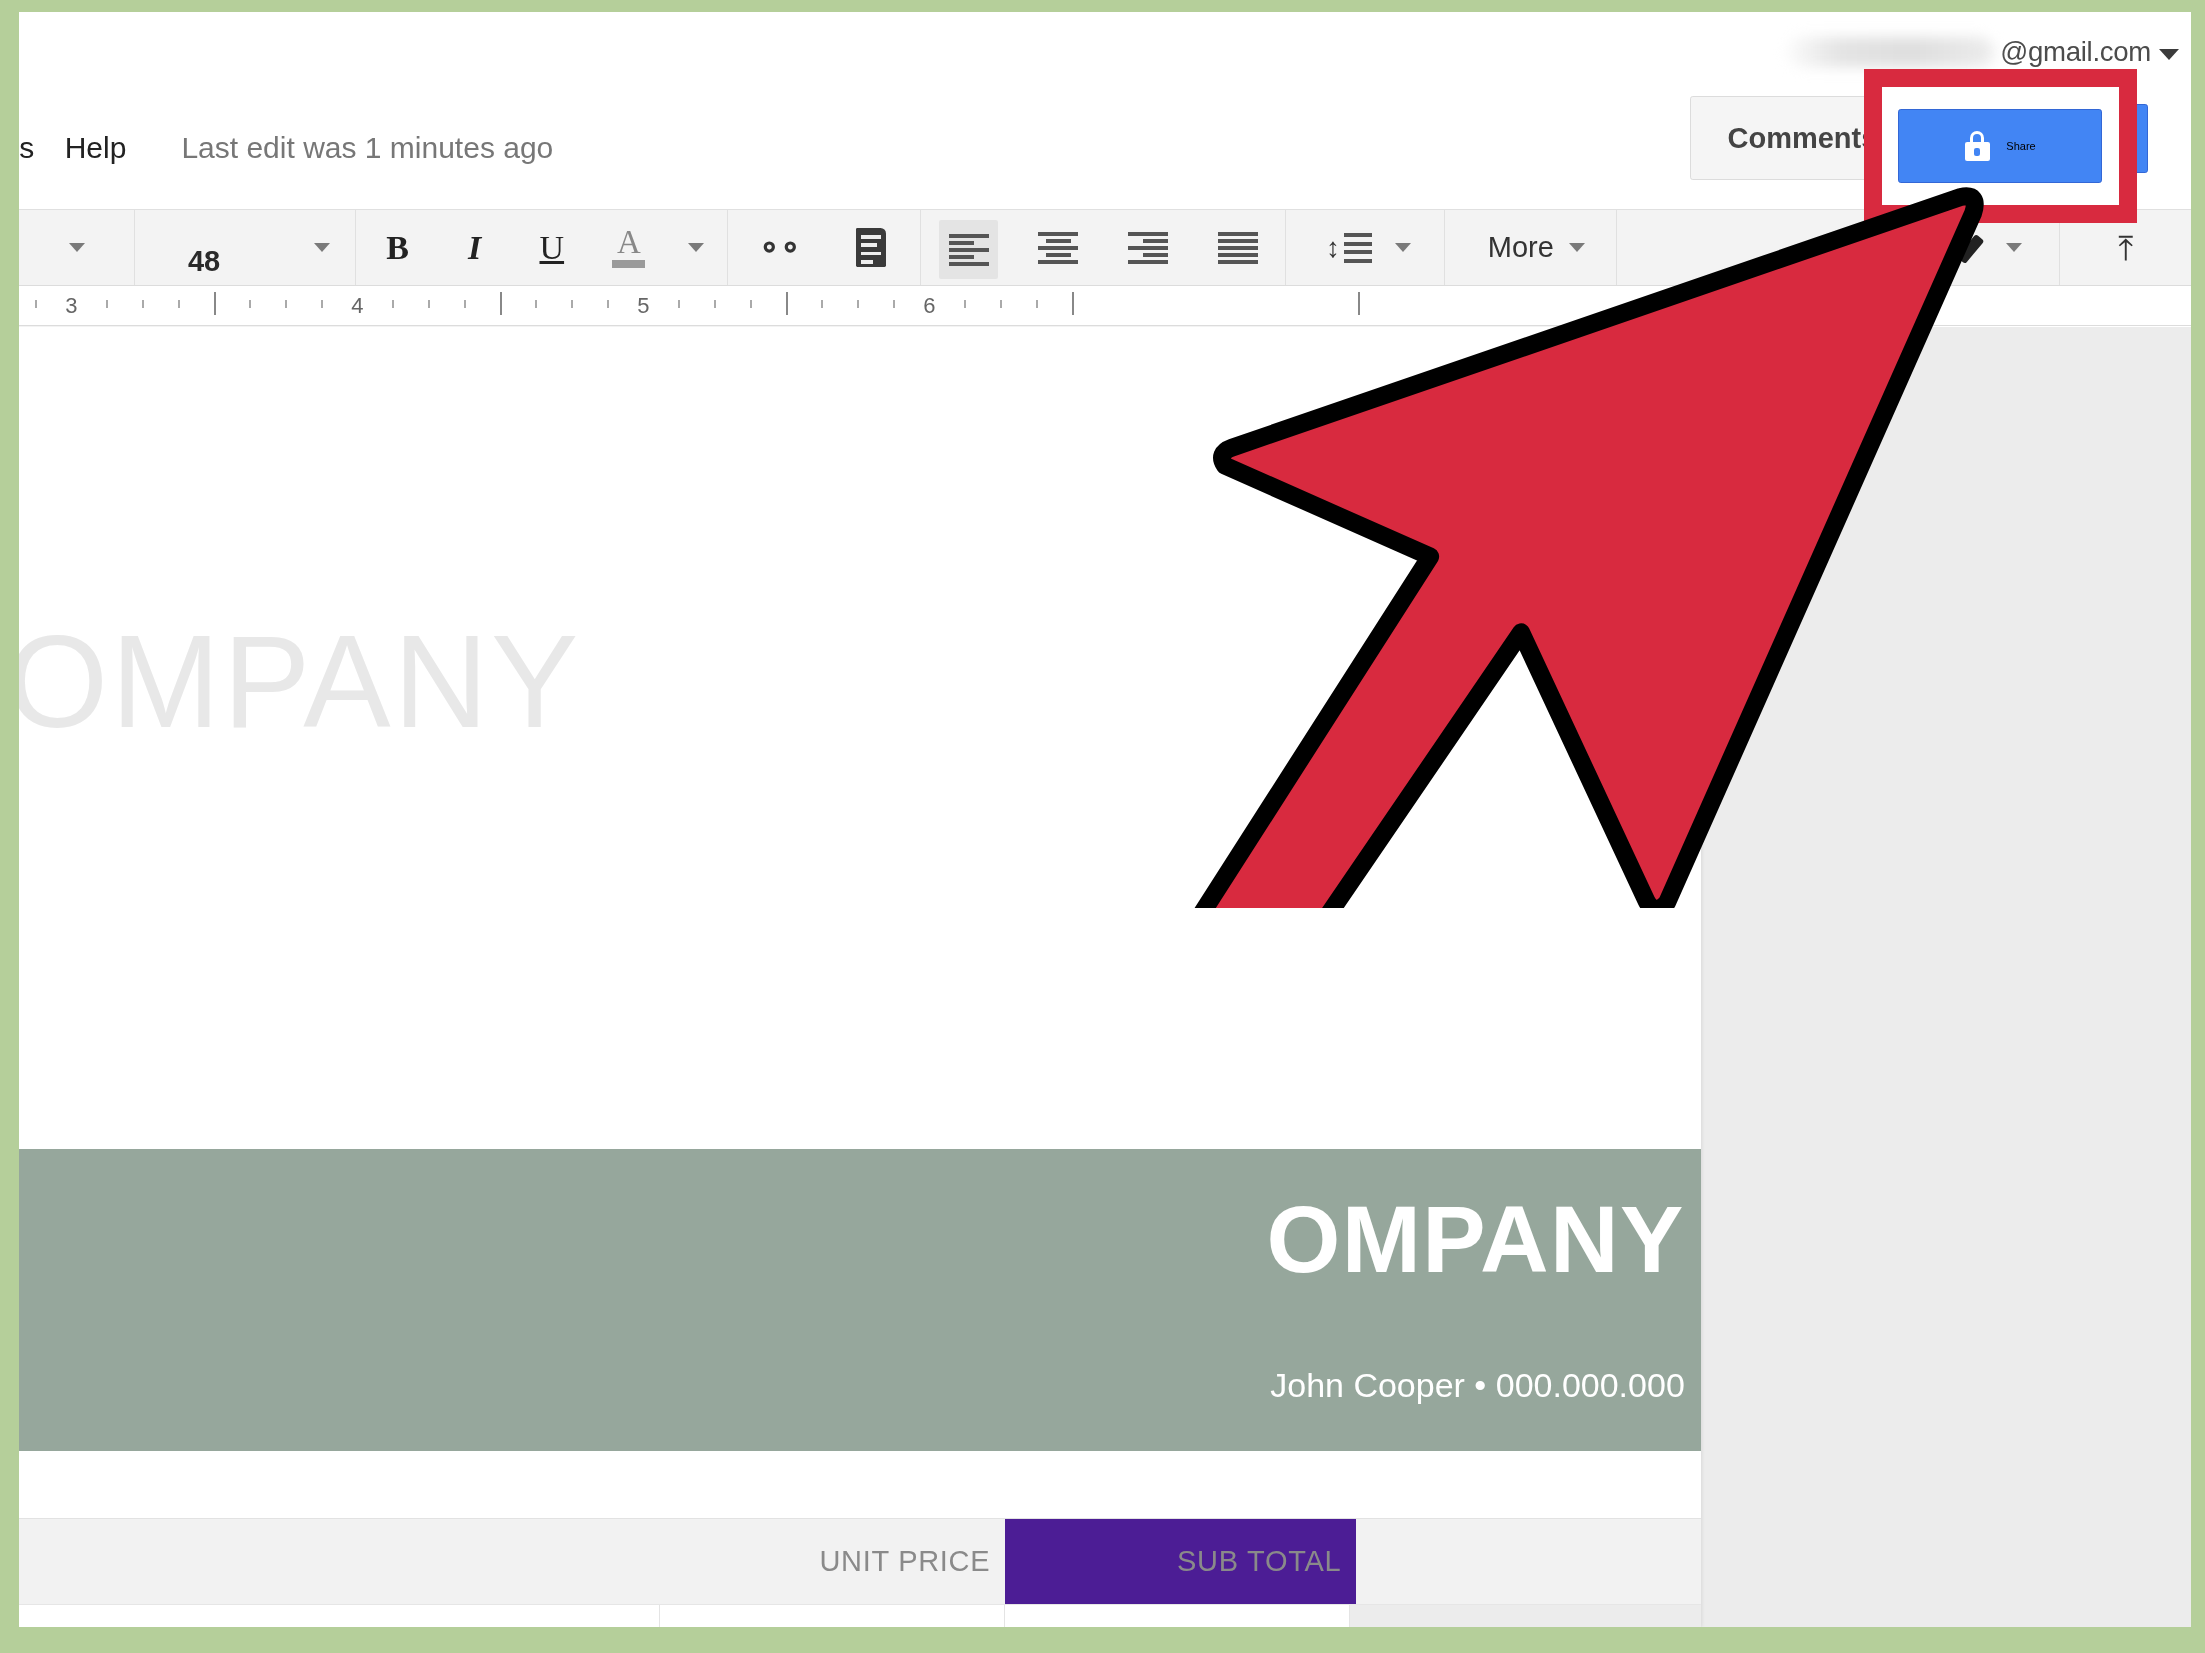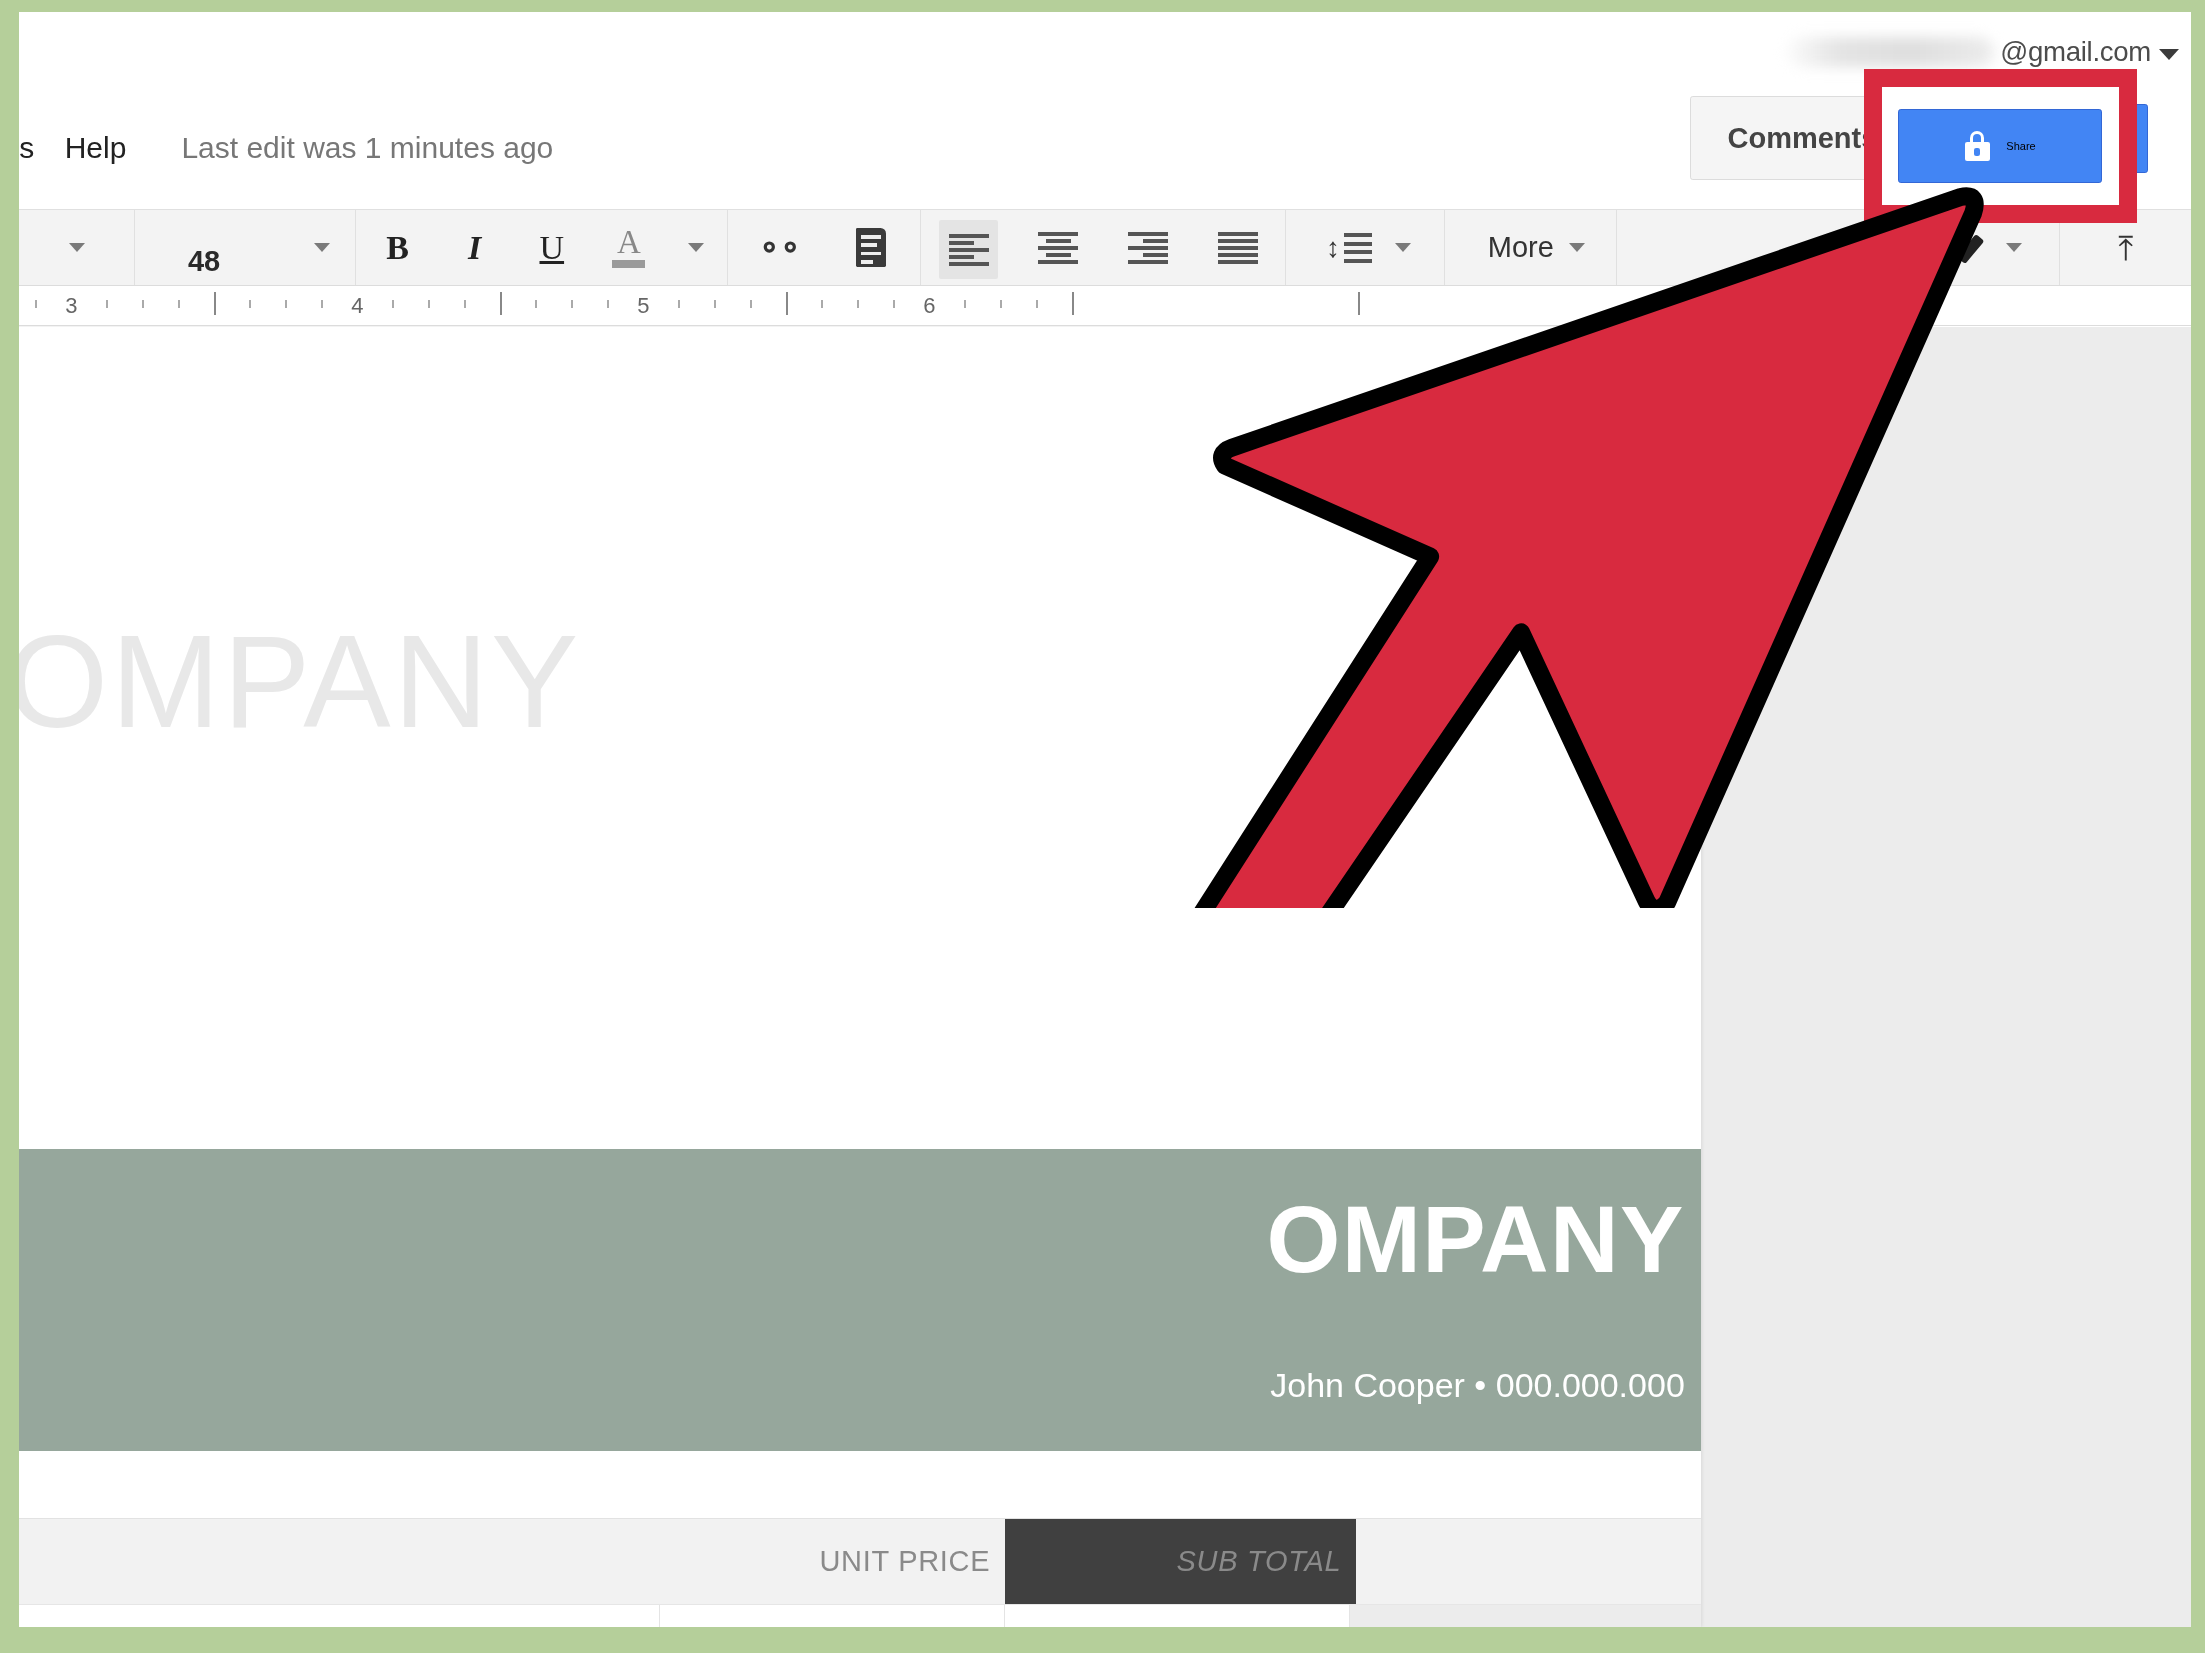--- a/index.html
+++ b/index.html
@@ -264,21 +264,21 @@
   }
   .col-desc  { width: 641px; }
   .col-qty   { width: 345px; }
   .col-price { width: 345px; }
   .col-total { width: 351px; }
   #thead .cell {
     display: flex; align-items: center; justify-content: flex-end;
     padding-right: 15px;
     font-size: 29px; color: #8a8a8a; letter-spacing: 0.7px;
   }
-  #thead .col-total { background: #404040; font-style: italic; }
+  #thead .col-total { background: #4c1d95; }
   #tbody-row .cell {
     display: flex; align-items: flex-start; justify-content: flex-end;
     padding: 26px 15px 0 0;
     font-size: 32px; color: #636363;
     border-right: 0.7px solid #e4e4e4;
   }
   #tbody-row .col-desc { justify-content: flex-start; padding-left: 0; }
   #tbody-row .col-total { background: #ececec; border-right: none; }
 
   

